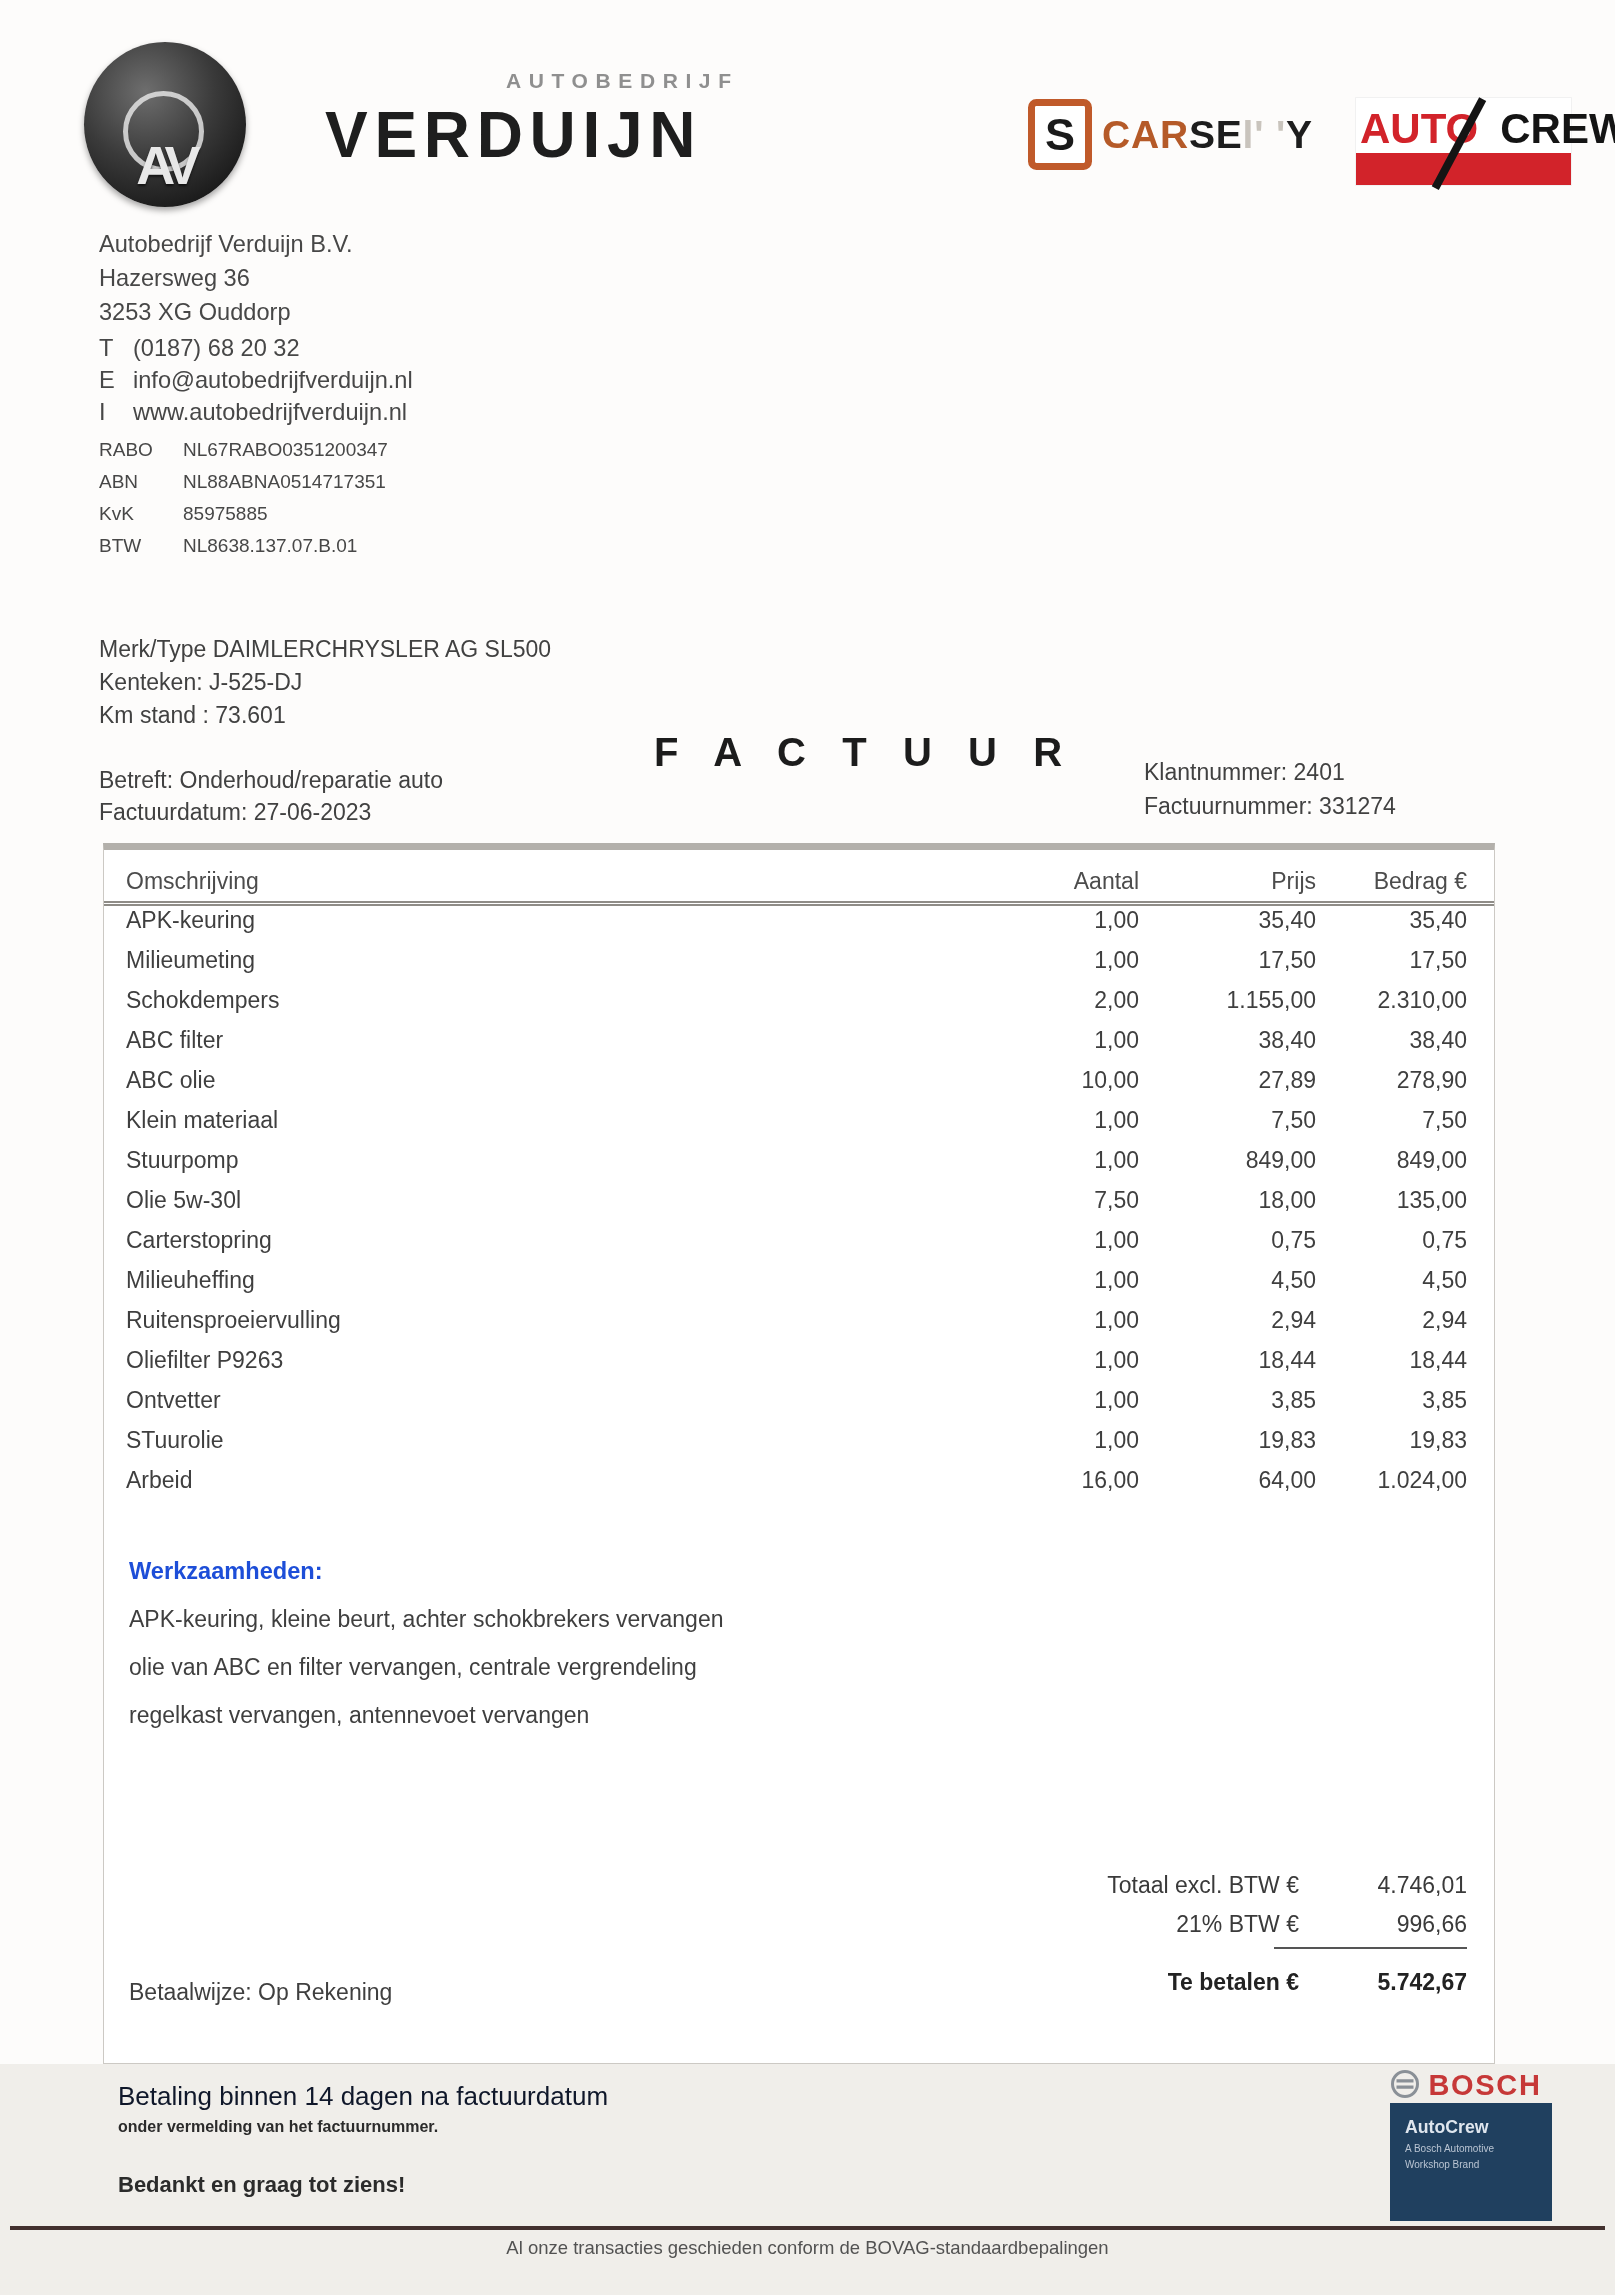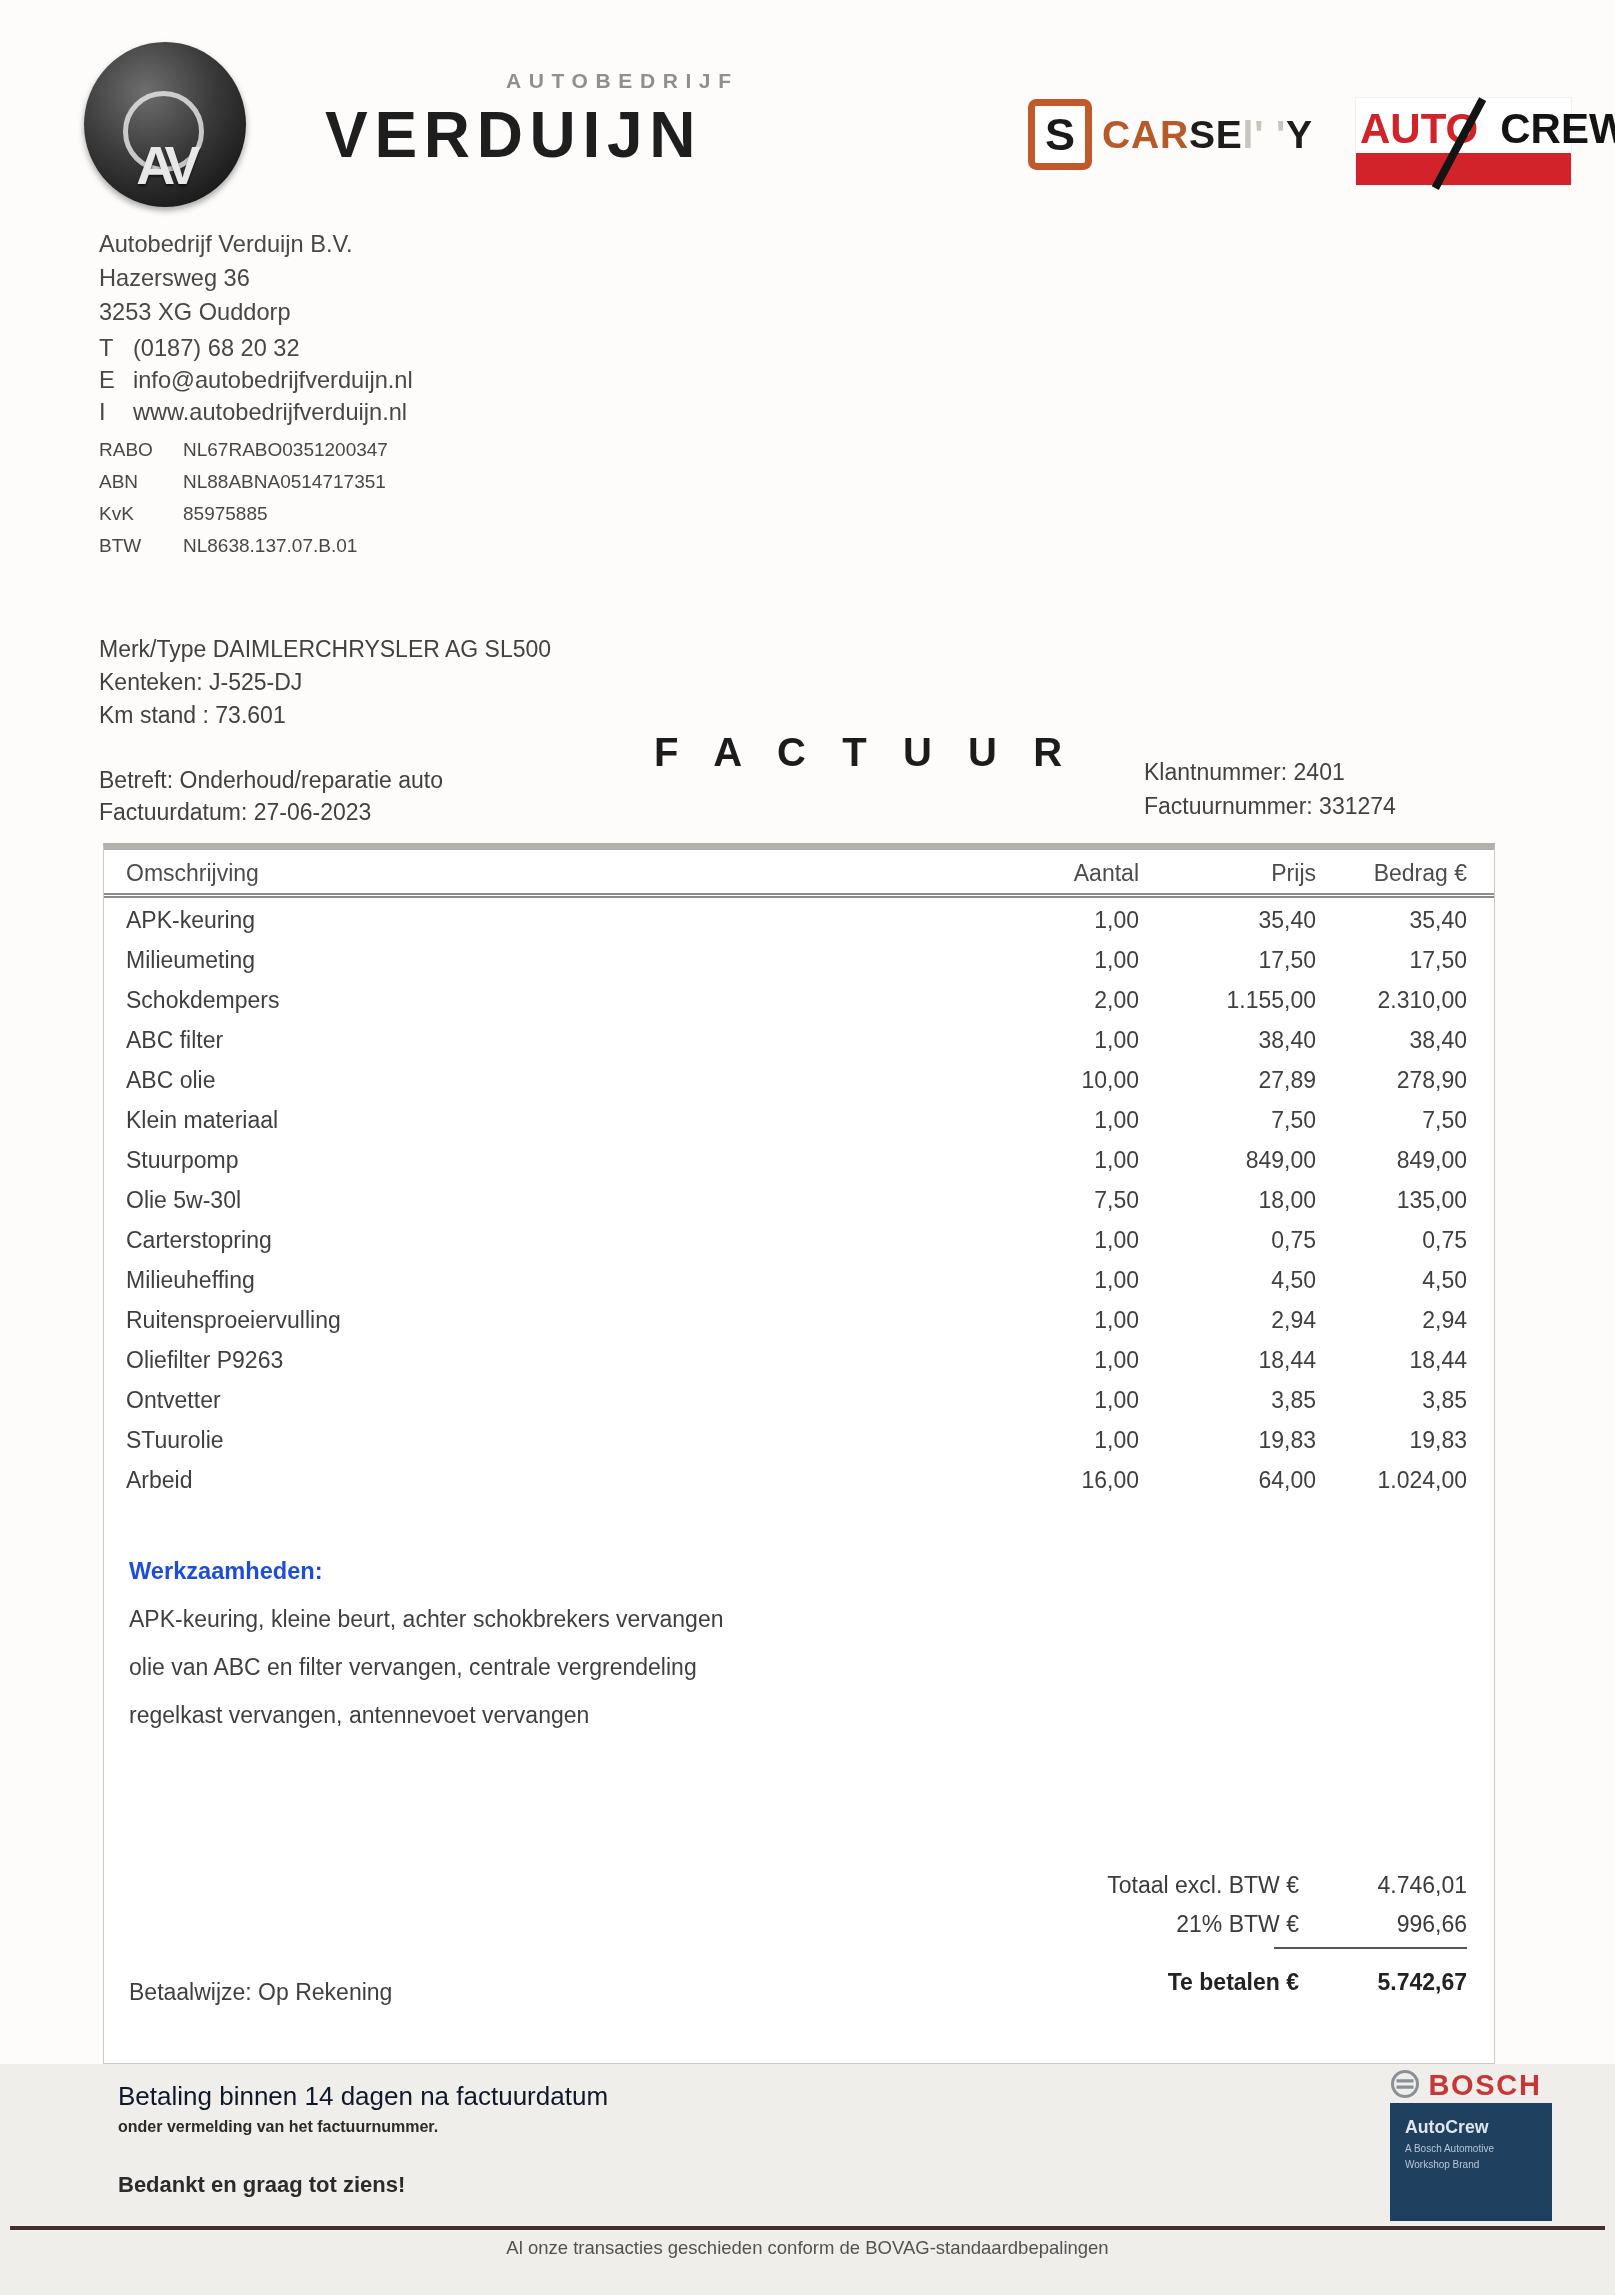--- a/index.html
+++ b/index.html
@@ -49,21 +49,21 @@
   .vehicle-block { position:absolute; left:99px; top:633px; font-size:23px; line-height:33px; color:#414141; }
 
   
   .factuur-title { position:absolute; left:654px; top:730px; font-size:40px; font-weight:bold; letter-spacing:12.6px; color:#1c1c1c; }
   .meta-left { position:absolute; left:99px; top:764px; font-size:23px; line-height:32px; color:#414141; }
   .meta-right { position:absolute; left:1144px; top:755px; font-size:23px; line-height:34px; color:#414141; }
 
   
   .tbl { position:absolute; left:103px; top:843px; width:1392px; height:1221px; background:#fff;
          border:1.7px solid #ccc9c4; border-top:7.6px solid #b3b0ab; }
-  .tbl-head { position:absolute; left:0; top:4px; width:100%; height:44px; display:flex; align-items:center;
+  .tbl-head { position:absolute; left:0; top:12px; width:100%; height:44px; display:flex; align-items:center;
               padding:0 27px 0 22px; border-bottom:5px double #8f8c87; font-size:23px; color:#4c4c4c; }
   .tbl-rows { position:absolute; left:0; top:50px; width:100%; }
   .tbl-row { display:flex; align-items:center; height:40px; padding:0 27px 0 22px; font-size:23px; color:#3f3f3f; }
   .c-desc { flex:1; text-align:left; }
   .c-aantal { width:168px; text-align:right; }
   .c-prijs { width:177px; text-align:right; }
   .c-bedrag { width:151px; text-align:right; }
 
   .werk { position:absolute; left:25px; top:708px; font-size:23px; color:#3f3f3f; }
   .werk-title { font-weight:bold; font-size:23.6px; color:#1d4ed8; }

